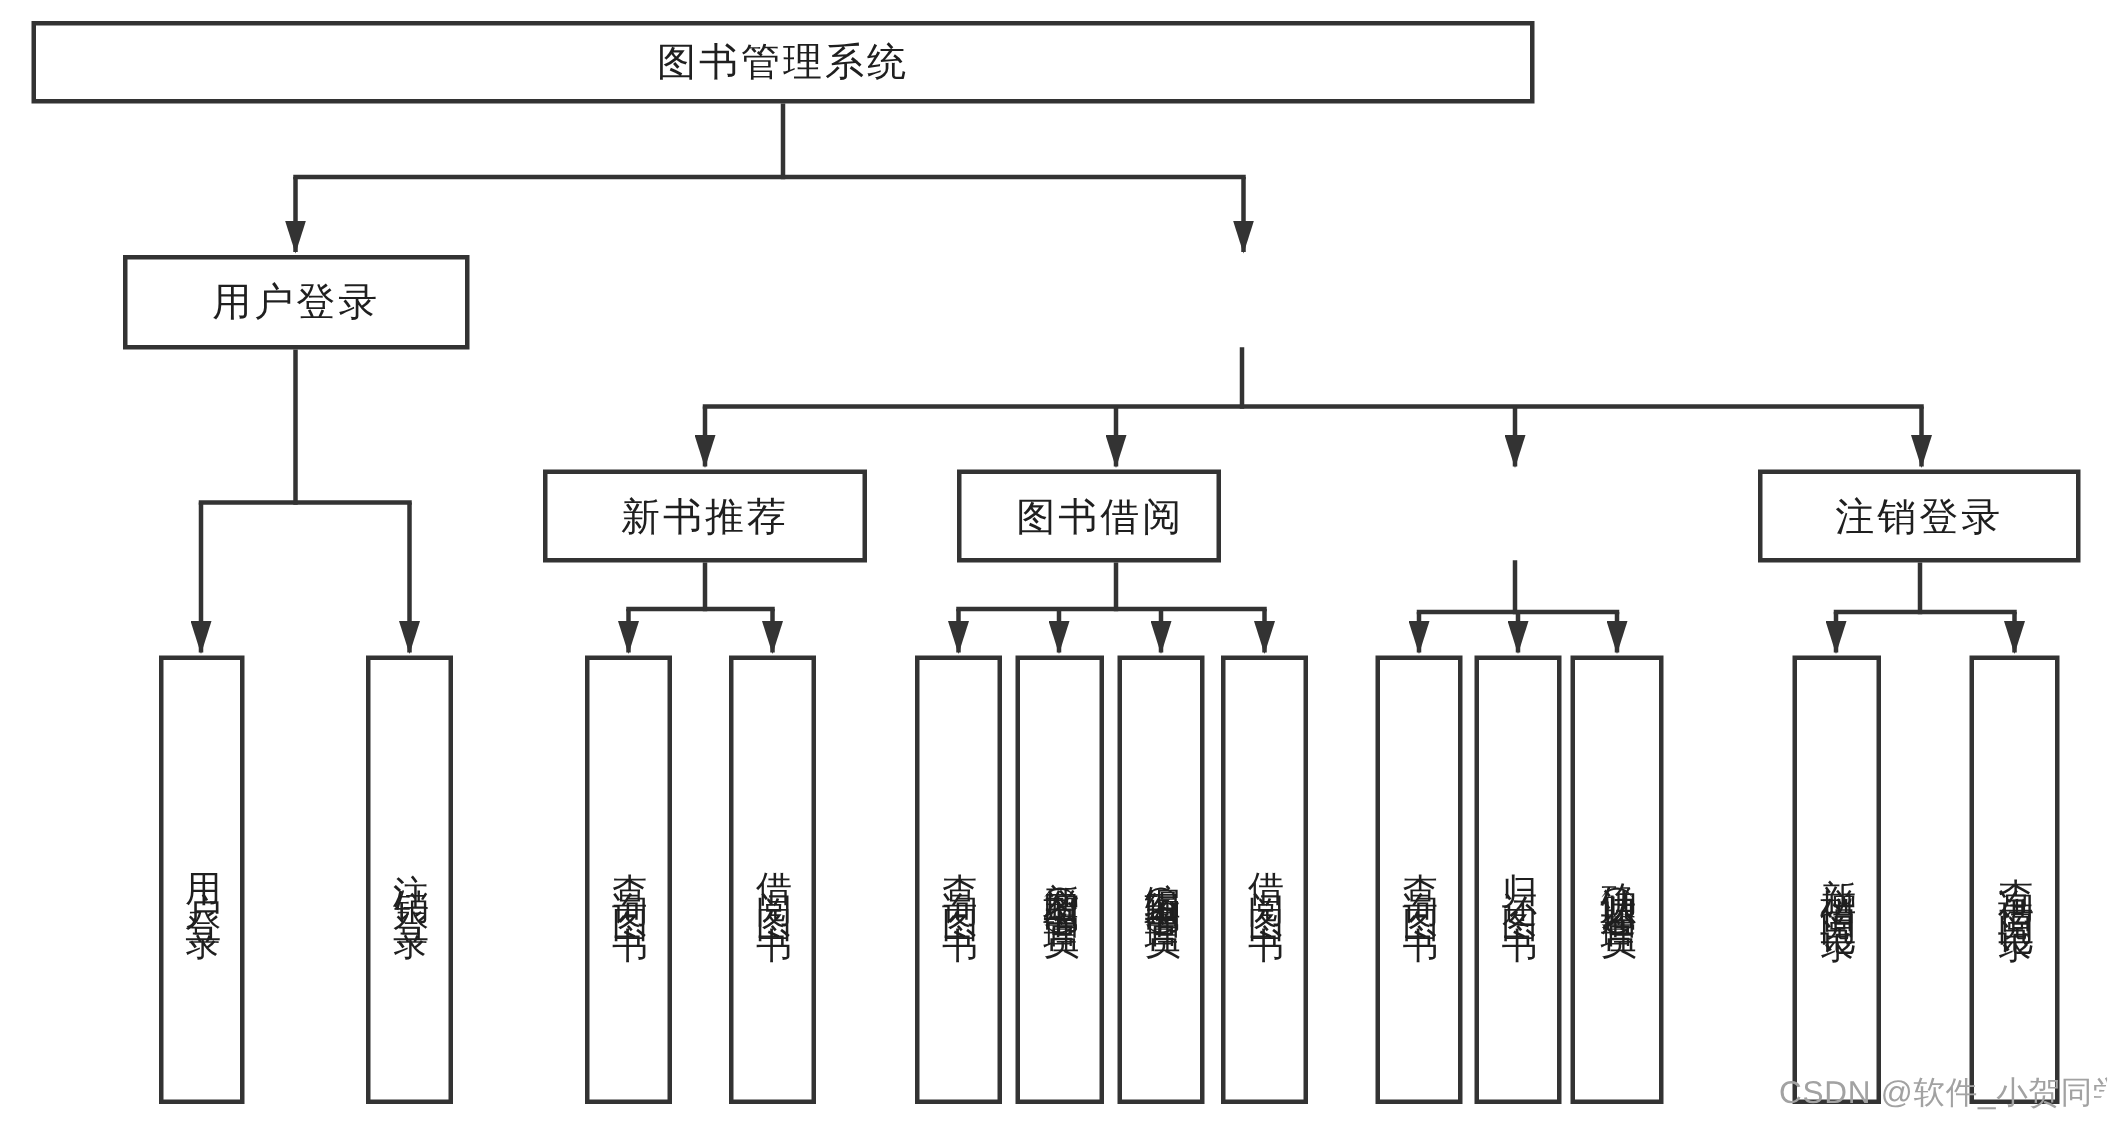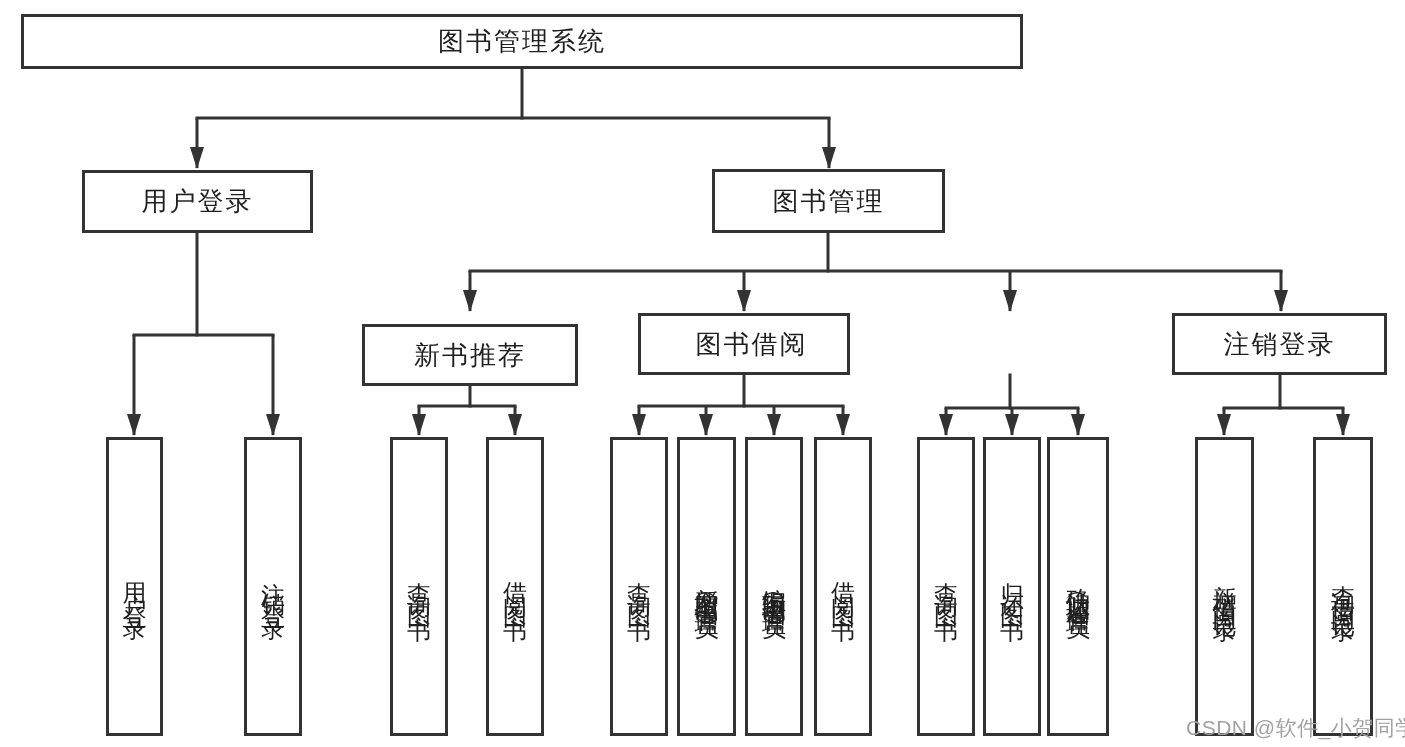--- a/index.html
+++ b/index.html
@@ -1,19 +1,20 @@
 <!DOCTYPE html>
 <html><head>
 <meta charset="utf-8">
 <style>
   html,body { margin:0; padding:0; background:#ffffff; }
   #canvas {
     position:relative; width:1405px; height:747px; overflow:hidden;
     background:#ffffff;
     font-family:"Liberation Sans", sans-serif;
+    border-radius:31px;
   }
   .box {
     position:absolute; box-sizing:border-box;
     border:3px solid #333333; background:#ffffff;
     display:flex; align-items:center; justify-content:center;
     z-index:2;
   }
   .hlabel {
     font-size:26px; letter-spacing:2px; color:#1f1f1f; white-space:nowrap;
   }
@@ -81,28 +82,25 @@
     </g>
   </svg>
 
   <div class="box" style="left:21px; top:14px; width:1002px; height:55px;">
     <span class="hlabel">图书管理系统</span>
   </div>
 
   <div class="box" style="left:82px; top:170px; width:231px; height:63px;">
     <span class="hlabel">用户登录</span>
   </div>
-  <div class="box" style="left:712px; top:169px; width:233px; height:64px;">
-    <span class="hlabel">图书管理</span>
-  </div>
 
-  <div class="box" style="left:362px; top:313px; width:216px; height:62px;margin-top:11px;">
+  <div class="box" style="left:362px; top:313px; width:216px; height:62px;">
     <span class="hlabel">新书推荐</span>
   </div>
-  <div class="box" style="left:638px; top:313px; width:212px; height:62px;padding-left:15px;">
+  <div class="box" style="left:638px; top:313px; width:176px; height:62px;padding-left:15px;">
     <span class="hlabel">图书借阅</span>
   </div>
   <div class="box" style="left:1172px; top:313px; width:215px; height:62px;">
     <span class="hlabel">注销登录</span>
   </div>
 
   <div class="box vbox" style="left:106px; width:57px;">
     <span class="vtext">用户登录</span>
   </div>
   <div class="box vbox" style="left:244px; width:58px;">

